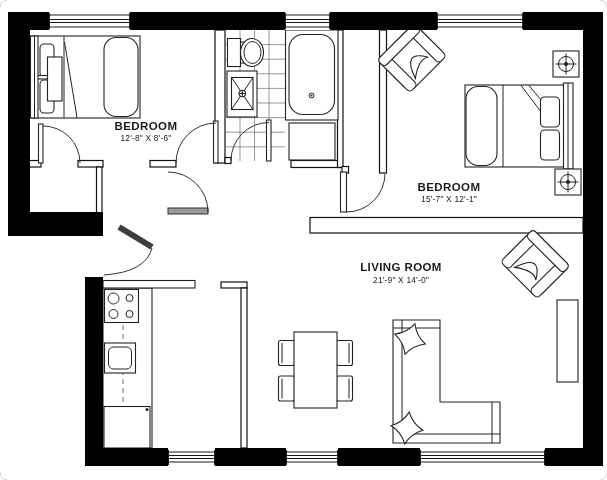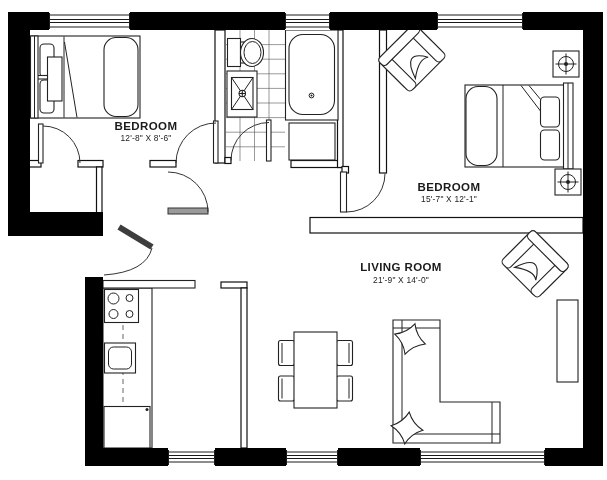--- a/index.html
+++ b/index.html
@@ -1,17 +1,17 @@
 <!DOCTYPE html>
 <html><head>
 <meta charset="utf-8">
 <style>
   html,body{margin:0;padding:0;background:#ffffff;}
   body{display:flex;justify-content:center;align-items:flex-start;font-family:"Liberation Sans",sans-serif;}
-  .plan-wrap{width:607px;height:480px;background:#0369a1;position:relative;overflow:hidden;}
+  .plan-wrap{width:607px;height:480px;background:#0369a1;position:relative;overflow:hidden;border-radius:8px;}
   svg{display:block;}
   .wall{fill:#000000;stroke:none;}
   .iw{fill:#ffffff;stroke:#111111;stroke-width:1.2;}
   .fx{fill:#ffffff;stroke:#222222;stroke-width:1.1;}
   .fxl{fill:none;stroke:#222222;stroke-width:1;}
   .tile{stroke:#555555;stroke-width:0.6;}
   .arc{fill:none;stroke:#333333;stroke-width:1;}
   .leaf{fill:#ffffff;stroke:#222222;stroke-width:1.1;}
   .win{fill:#ffffff;stroke:none;}
   .winl{stroke:#1a1a1a;stroke-width:1;fill:none;}

